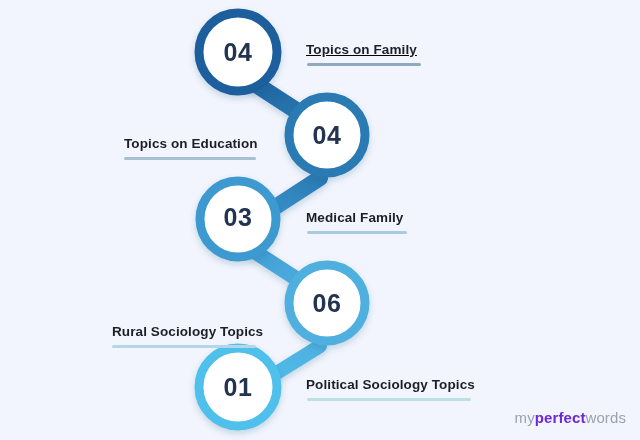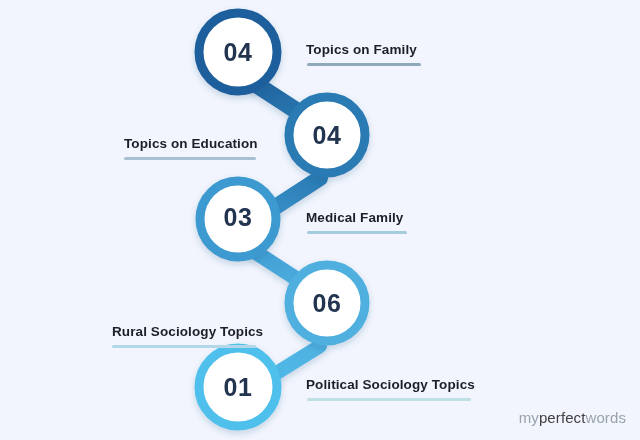--- a/index.html
+++ b/index.html
@@ -70,22 +70,22 @@
     position: absolute;
     right: 14px;
     bottom: 14px;
     font-size: 15px;
     color: #9aa3ad;
     letter-spacing: 0.1px;
     z-index: 6;
     white-space: nowrap;
   }
   #logo .accent {
-    color: #404040;
-    font-weight: normal;
+    color: #6d28d9;
+    font-weight: bold;
     margin-top: 8px;
   }
 </style>
 </head>
 <body>
 
 <div id="infographic">
 
   <svg id="chain-svg" viewBox="0 0 640 440">
     <defs>
@@ -125,21 +125,21 @@
       <circle cx="238" cy="387" r="39" fill="#ffffff" stroke="#4fc0ec" stroke-width="9" filter="url(#soft)"></circle>
     </g>
   </svg>
 
   <div class="node-number" style="left:192px; top:6px;">04</div>
   <div class="node-number" style="left:281px; top:89px;">04</div>
   <div class="node-number" style="left:192px; top:171px;">03</div>
   <div class="node-number" style="left:281px; top:257px;">06</div>
   <div class="node-number" style="left:192px; top:341px;">01</div>
 
-  <div class="label-block right" style="left:306px; top:42px; width:115px;">
+  <div class="label-block right" style="left:306px; top:42px; width:115px;text-decoration:underline;">
     <div class="label-text">Topics on Family</div>
     <div class="label-rule rule-1"></div>
   </div>
 
   <div class="label-block left" style="left:124px; top:136px; width:132px;">
     <div class="label-text">Topics on Education</div>
     <div class="label-rule rule-2"></div>
   </div>
 
   <div class="label-block right" style="left:306px; top:210px; width:101px;">

